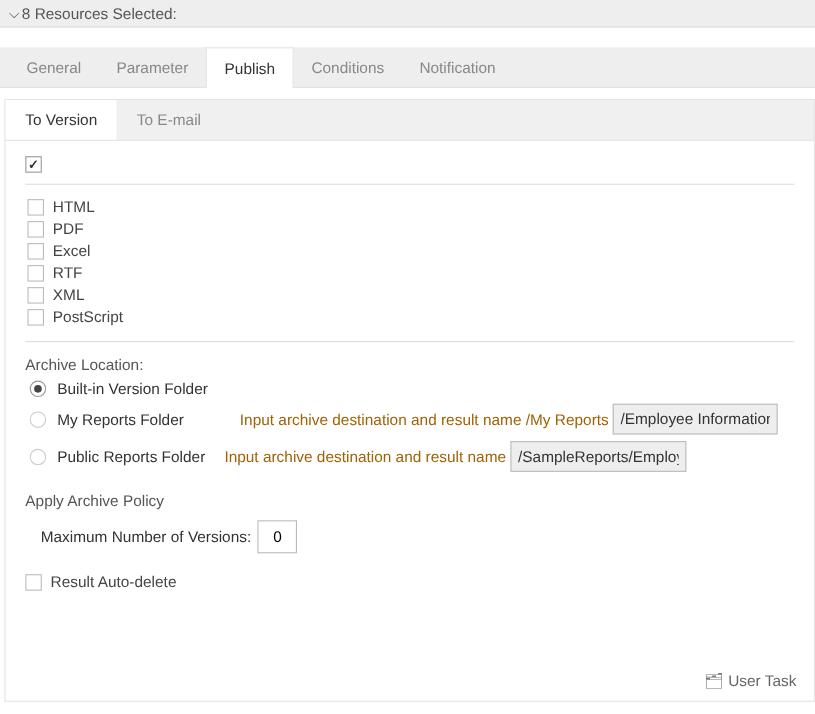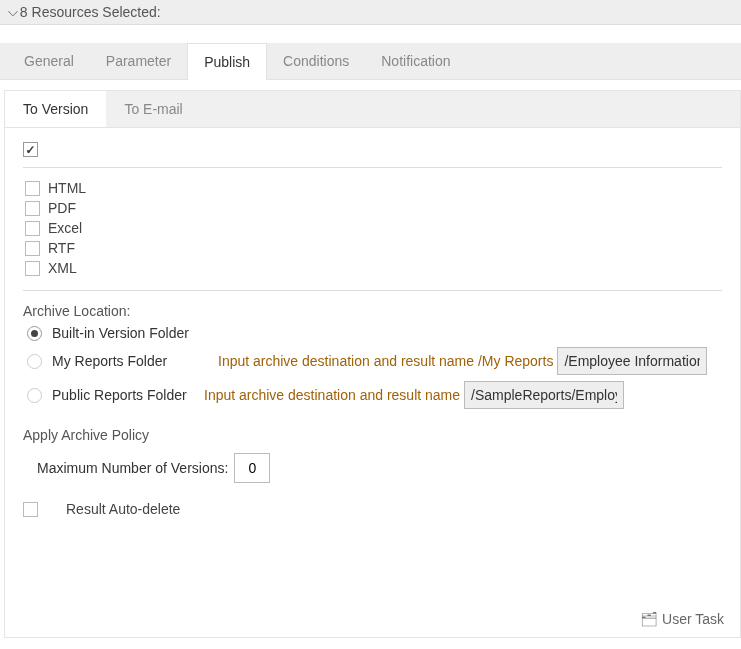--- a/index.html
+++ b/index.html
@@ -80,20 +80,24 @@
           <span>Excel</span>
         </div>
       <div class="format-item">
           <span class="checkbox small"></span>
           <span>RTF</span>
         </div>
       <div class="format-item">
           <span class="checkbox small"></span>
           <span>XML</span>
         </div>
+      <div class="format-item">
+          <span class="checkbox small"></span>
+          <span>PostScript</span>
+        </div>
     </div>
 
     <hr class="sep" style="margin-top:14px;">
 
     <div class="section-label">Archive Location:</div>
 
     <div class="archive-rows">
       <div class="radio-row row-first">
         <span class="radio selected"></span>
         <span class="radio-label">Built-in Version Folder</span>
@@ -113,21 +117,21 @@
     </div>
 
     <div class="policy-block">
       <div style="color:#555;">Apply Archive Policy</div>
       <div class="max-row">
         <span>Maximum Number of Versions:</span>
         <input class="num-input" value="0" style="">
       </div>
     </div>
 
-    <div class="format-item" style="margin-top:4px;gap:20px;">
+    <div class="format-item" style="margin-top:4px;">
       <span class="checkbox small"></span>
       <span>Result Auto-delete</span>
     </div>
 
     <div class="footer-link">
       <span class="footer-icon">🗂</span>
       <span>User Task</span>
     </div>
   </div>
 </div>

